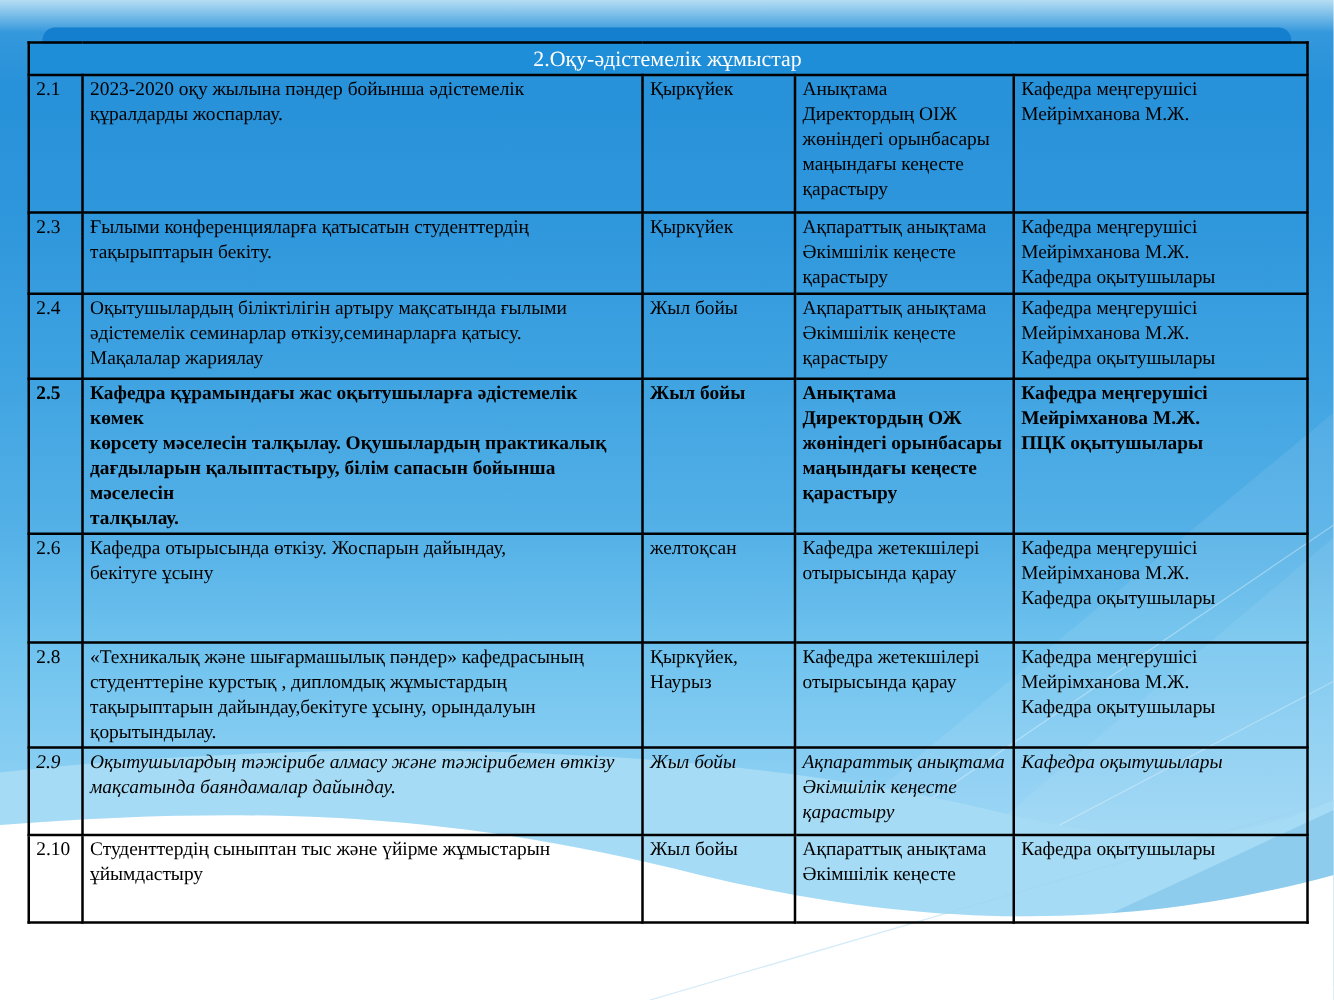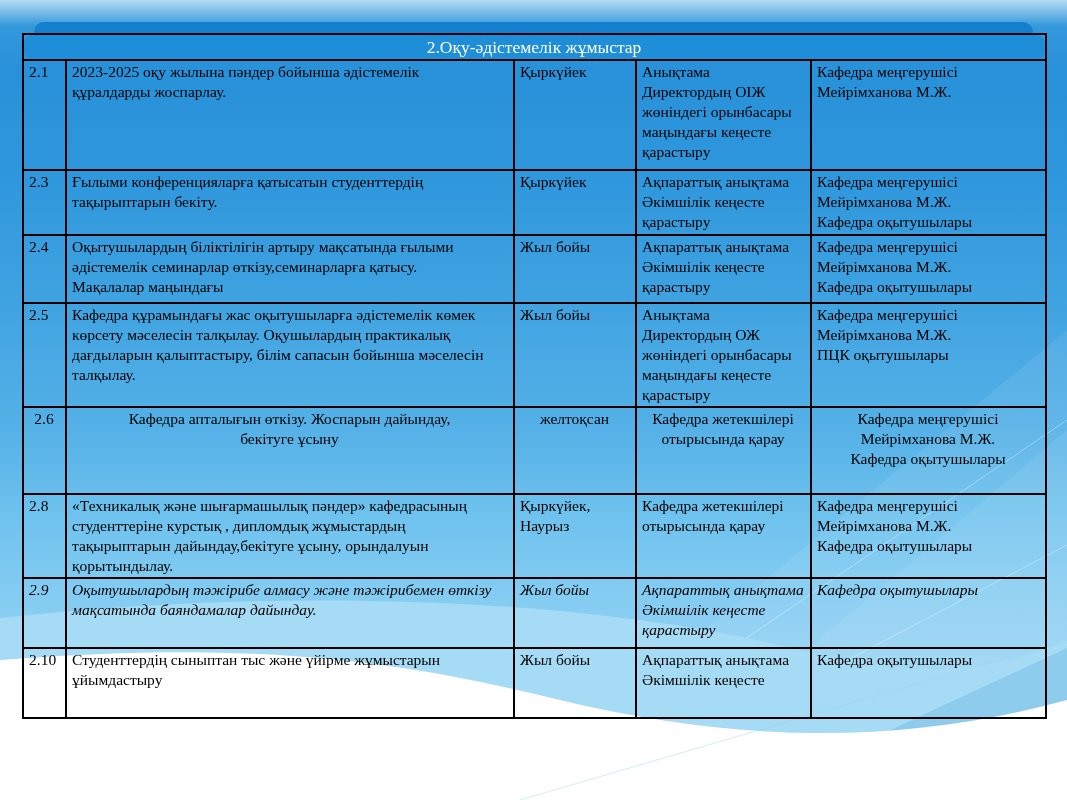--- a/index.html
+++ b/index.html
@@ -27,21 +27,21 @@
     border:2px solid #000;
     vertical-align:top;
     padding:1px 6px 1px 5px;
     white-space:pre-line;
     overflow:hidden;
   }
   th.section{
     height:22px;padding:0 4px;
     background:#1e8ed8;color:#ffffff;
     font-weight:normal;font-size:17.5px;line-height:22px;
-    text-align:center;white-space:nowrap;border-radius:12px;
+    text-align:center;white-space:nowrap;
   }
   td.c-num{padding-left:3px;}
 </style>
 </head>
 <body>
 
 <div class="slide">
 
   <svg class="bg-svg" viewBox="0 0 1067 800" preserveAspectRatio="none" aria-hidden="true">
 
@@ -69,21 +69,21 @@
       <col style="width:235px">
     </colgroup>
     <thead>
       <tr>
         <th colspan="5" class="section">2.Оқу-әдістемелік жұмыстар</th>
       </tr>
     </thead>
     <tbody id="rows">
         <tr style="height: 110px;">
           <td class="c-num">2.1</td>
-          <td class="c-task">2023-2025 оқу жылына пәндер бойынша әдістемелік
+          <td class="c-task">2023-2020 оқу жылына пәндер бойынша әдістемелік
 құралдарды жоспарлау.</td>
           <td class="c-timing">Қыркүйек</td>
           <td class="c-form">Анықтама
 Директордың ОІЖ
 жөніндегі орынбасары
 маңындағы кеңесте
 қарастыру</td>
           <td class="c-resp">Кафедра меңгерушісі
 Мейрімханова М.Ж.</td>
         </tr>
@@ -96,48 +96,48 @@
 Әкімшілік кеңесте
 қарастыру</td>
           <td class="c-resp">Кафедра меңгерушісі
 Мейрімханова М.Ж.
 Кафедра оқытушылары</td>
         </tr>
         <tr style="height: 68px; margin-top: 42px;">
           <td class="c-num">2.4</td>
           <td class="c-task">Оқытушылардың  біліктілігін артыру мақсатында ғылыми
 әдістемелік семинарлар өткізу,семинарларға қатысу.
-Мақалалар маңындағы</td>
+Мақалалар жариялау</td>
           <td class="c-timing">Жыл бойы</td>
           <td class="c-form">Ақпараттық анықтама
 Әкімшілік кеңесте
 қарастыру</td>
           <td class="c-resp">Кафедра меңгерушісі
 Мейрімханова М.Ж.
 Кафедра оқытушылары</td>
         </tr>
-        <tr style="height: 88px;">
+        <tr style="height: 88px; font-weight: bold;">
           <td class="c-num">2.5</td>
           <td class="c-task">Кафедра құрамындағы жас  оқытушыларға әдістемелік көмек
 көрсету мәселесін талқылау. Оқушылардың практикалық
 дағдыларын қалыптастыру, білім сапасын бойынша мәселесін
 талқылау.</td>
           <td class="c-timing">Жыл бойы</td>
           <td class="c-form">Анықтама
 Директордың ОЖ
 жөніндегі орынбасары
 маңындағы кеңесте
 қарастыру</td>
           <td class="c-resp">Кафедра меңгерушісі
 Мейрімханова М.Ж.
 ПЦК оқытушылары</td>
         </tr>
-        <tr style="height: 87px; text-align: center;">
+        <tr style="height: 87px;">
           <td class="c-num">2.6</td>
-          <td class="c-task">Кафедра апталығын өткізу. Жоспарын дайындау,
+          <td class="c-task">Кафедра отырысында өткізу. Жоспарын дайындау,
 бекітуге ұсыну</td>
           <td class="c-timing">желтоқсан</td>
           <td class="c-form">Кафедра жетекшілері
 отырысында қарау</td>
           <td class="c-resp">Кафедра меңгерушісі
 Мейрімханова М.Ж.
 Кафедра оқытушылары</td>
         </tr>
         <tr style="height: 68px;">
           <td class="c-num">2.8</td>

